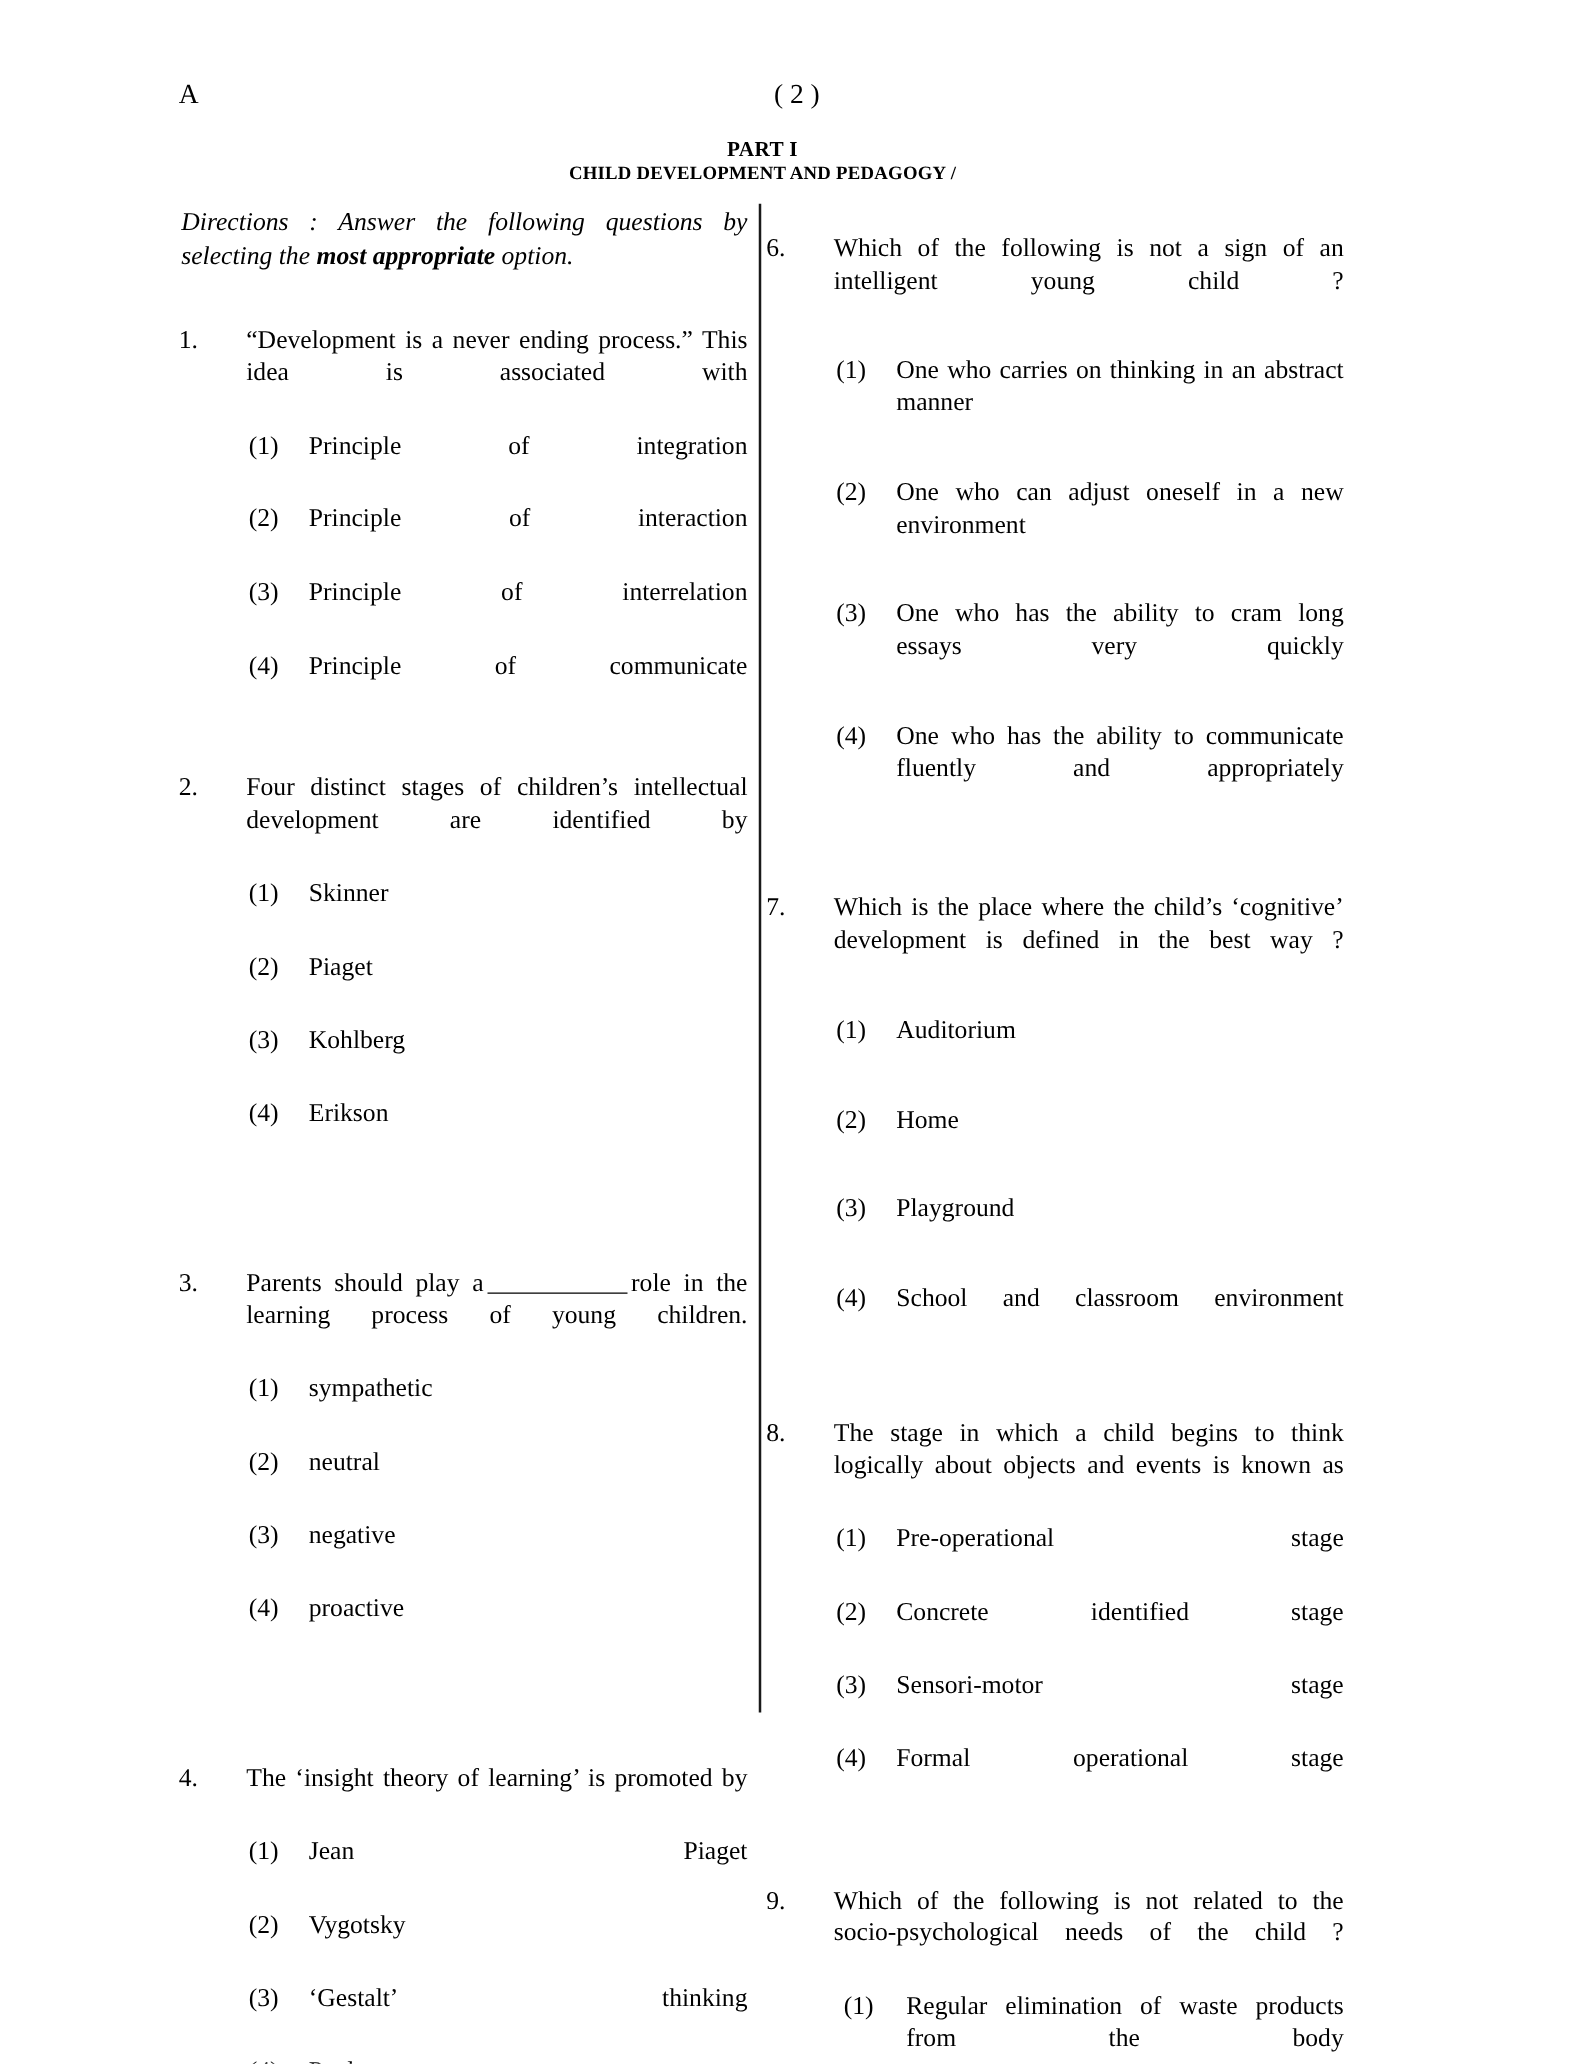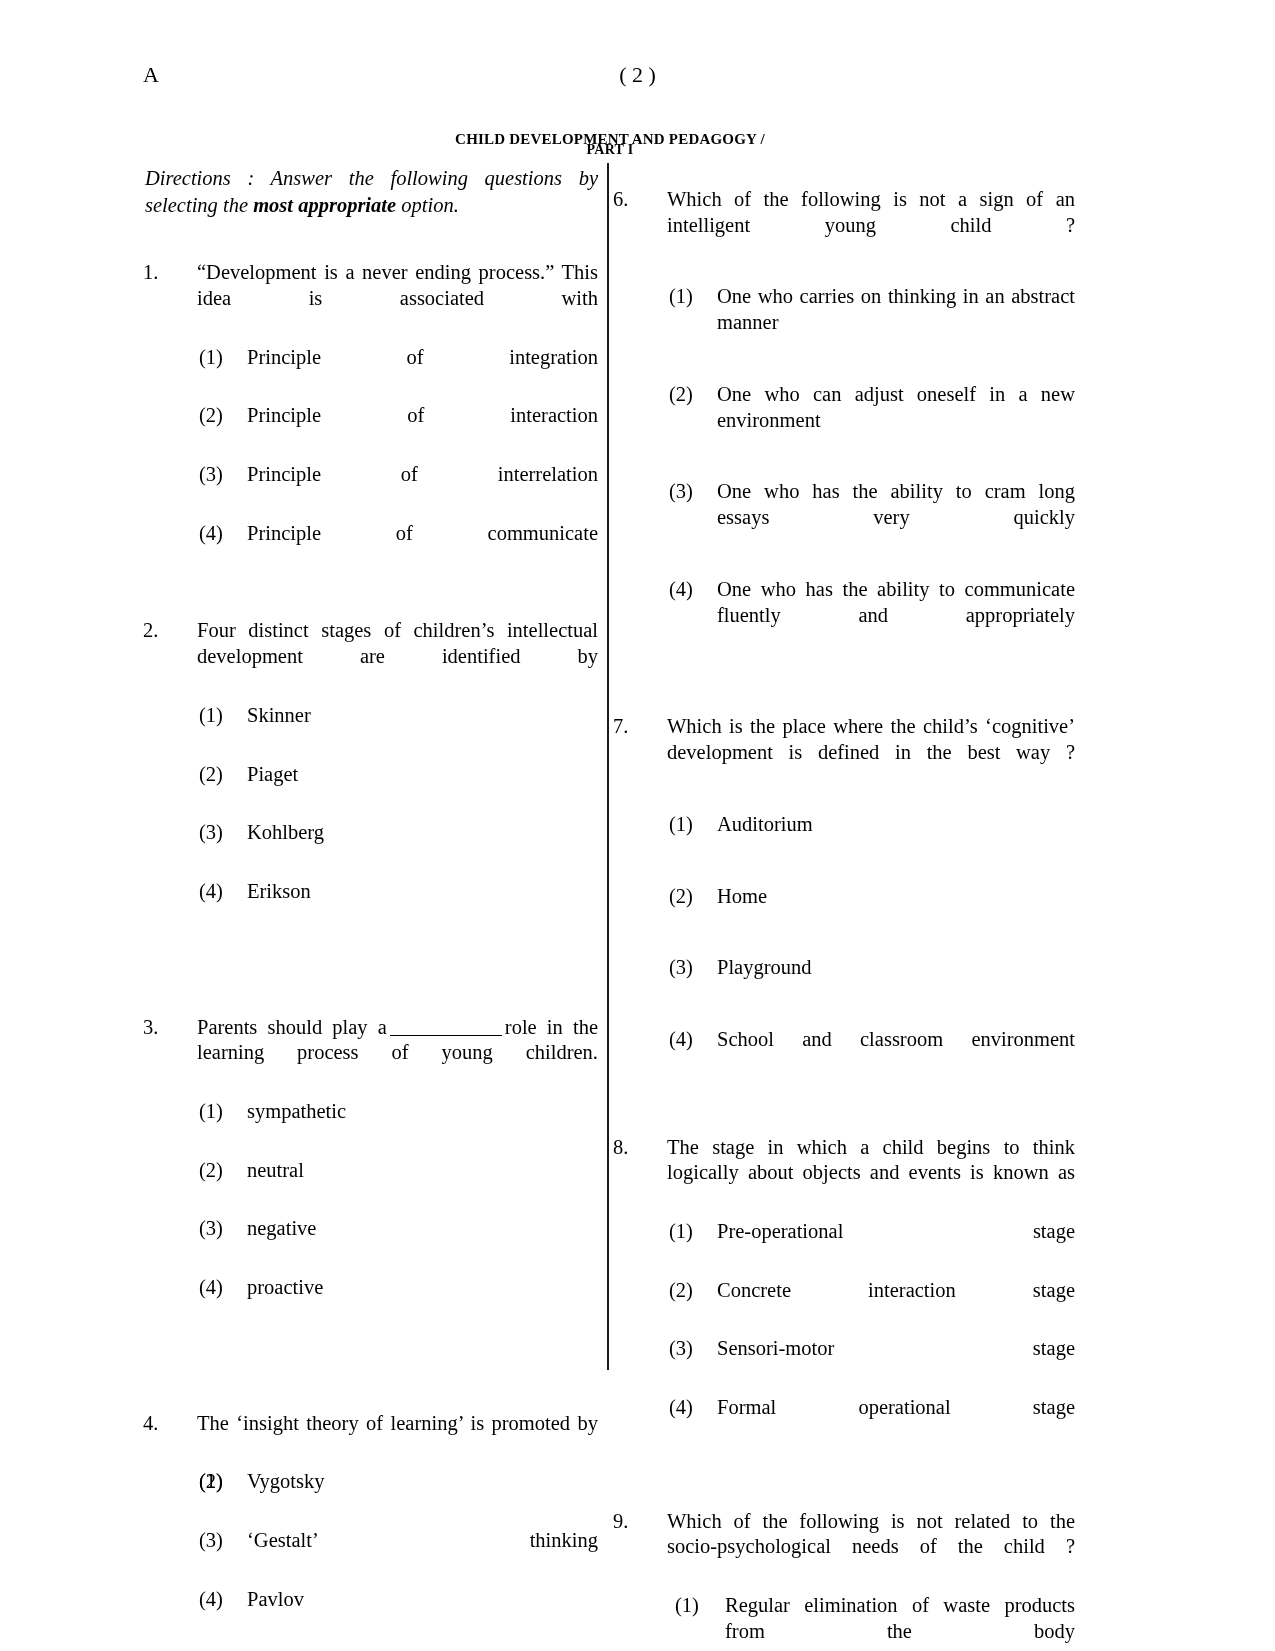--- a/index.html
+++ b/index.html
@@ -38,24 +38,23 @@
     width: 1275px;
     text-align: center;
     font-size: 22px;
   }
   .hdr-part {
     position: absolute;
     left: 330px;
     top: 110px;
     width: 560px;
     text-align: center;
-    font-size: 14px;
+    font-size: 17px;
     font-weight: bold;
     letter-spacing: 0.3px;
-    margin-top: 32px;
   }
   .hdr-subject {
     position: absolute;
     left: 330px;
     top: 131px;
     width: 560px;
     text-align: center;
     font-size: 15px;
     font-weight: bold;
     letter-spacing: 0.2px;
@@ -260,20 +259,21 @@
     <div class="gap-xl"></div>
 
     <div class="q">
       <div class="q-stem">
         <span class="q-num">4.</span>
         <span>The ‘insight theory of learning’ is promoted by</span>
       </div>
       <div class="opts">
         <div class="opt">
           <span class="opt-num">(1)</span>
+          <span class="opt-text">Jean Piaget</span>
         </div>
         <div class="opt">
           <span class="opt-num">(2)</span>
           <span class="opt-text">Vygotsky</span>
         </div>
         <div class="opt">
           <span class="opt-num">(3)</span>
           <span class="opt-text">‘Gestalt’ thinking</span>
         </div>
         <div class="opt">
@@ -348,21 +348,21 @@
         <span class="q-num">8.</span>
         <span>The stage in which a child begins to think logically about objects and events is known as</span>
       </div>
       <div class="opts">
         <div class="opt">
           <span class="opt-num">(1)</span>
           <span class="opt-text">Pre-operational stage</span>
         </div>
         <div class="opt">
           <span class="opt-num">(2)</span>
-          <span class="opt-text">Concrete interaction stage</span>
+          <span class="opt-text">Concrete identified stage</span>
         </div>
         <div class="opt">
           <span class="opt-num">(3)</span>
           <span class="opt-text">Sensori-motor stage</span>
         </div>
         <div class="opt">
           <span class="opt-num">(4)</span>
           <span class="opt-text">Formal operational stage</span>
         </div>
       </div>

